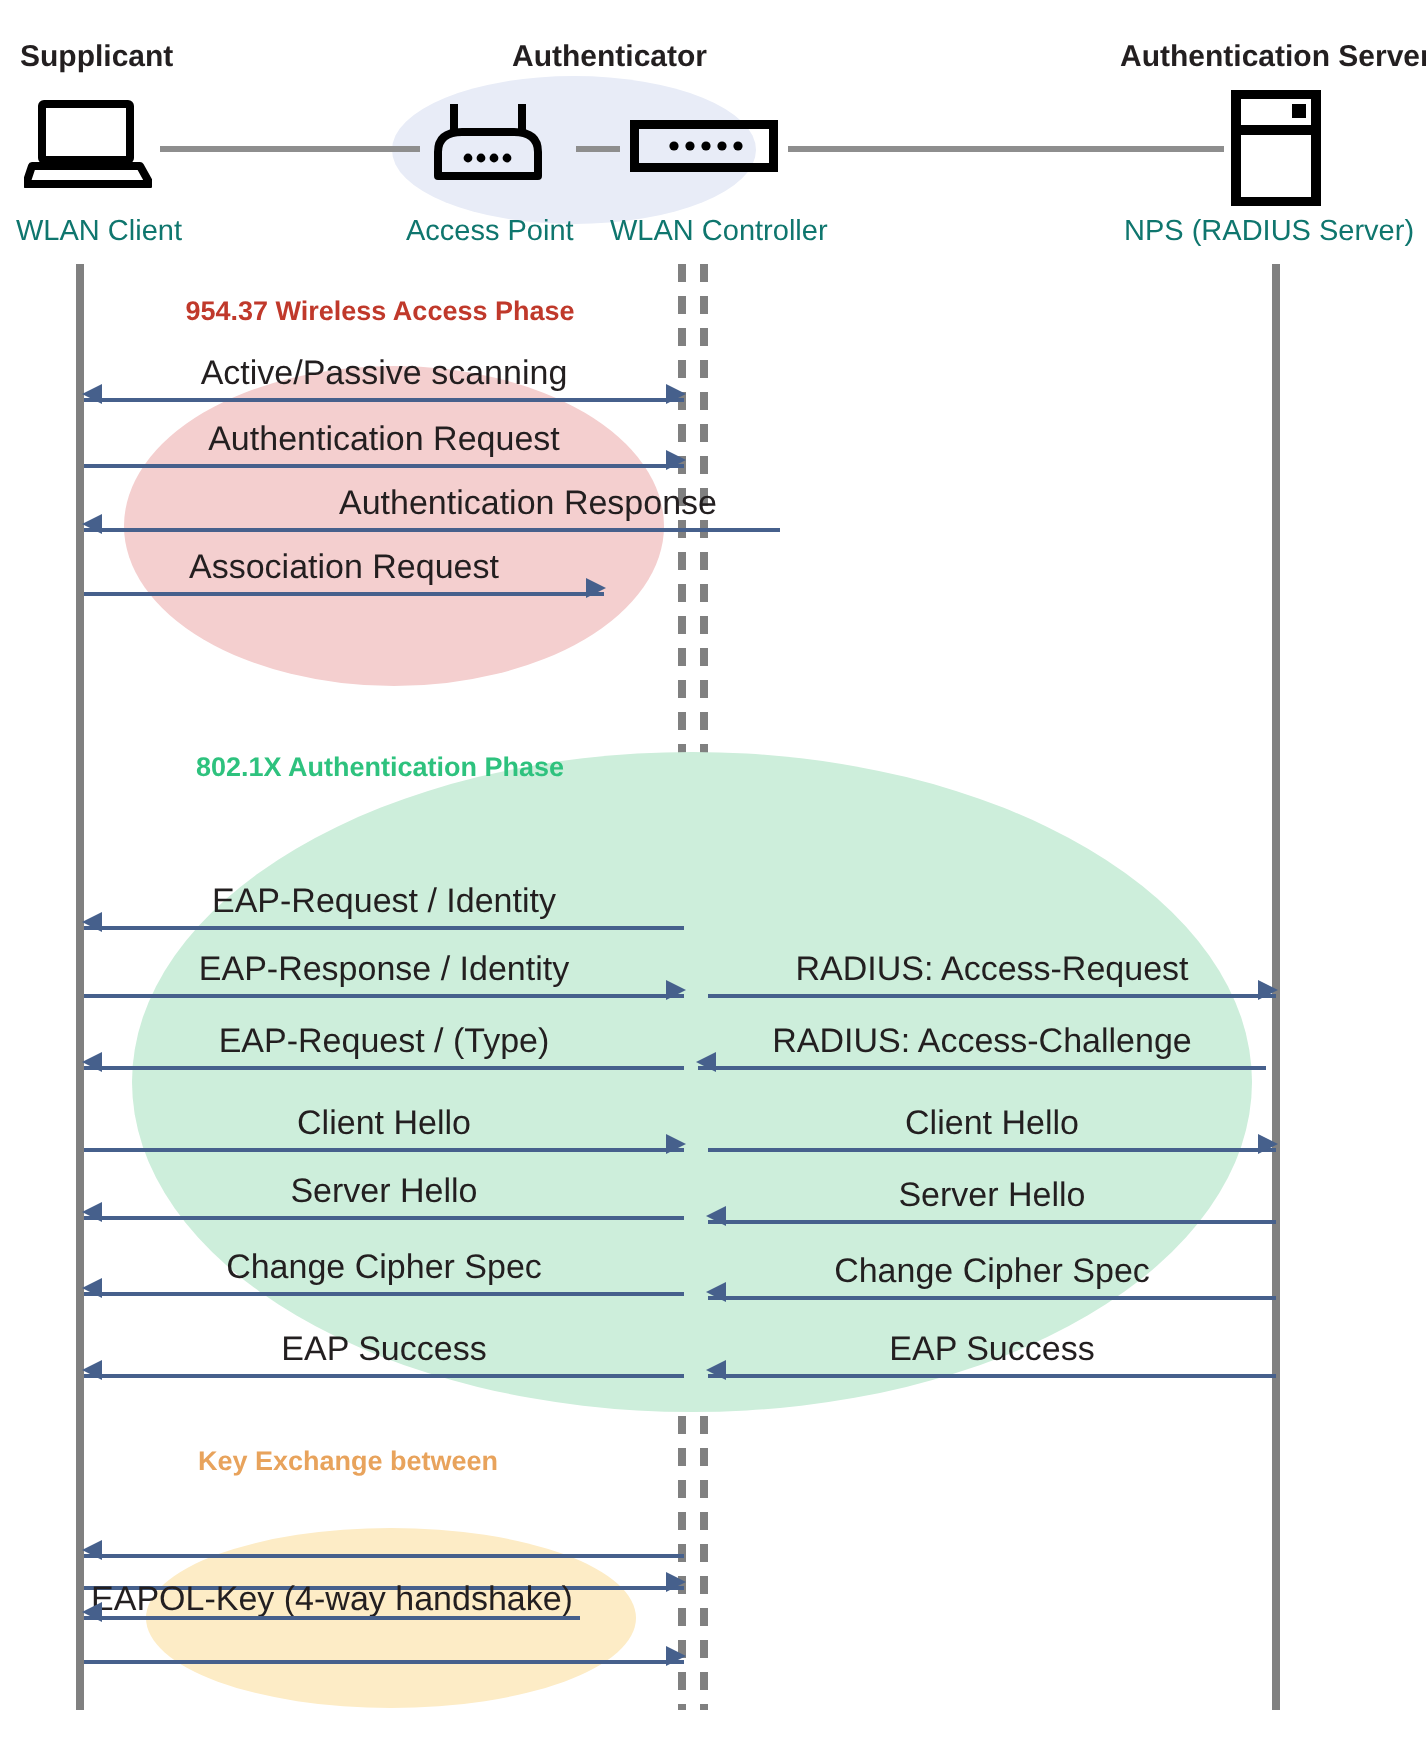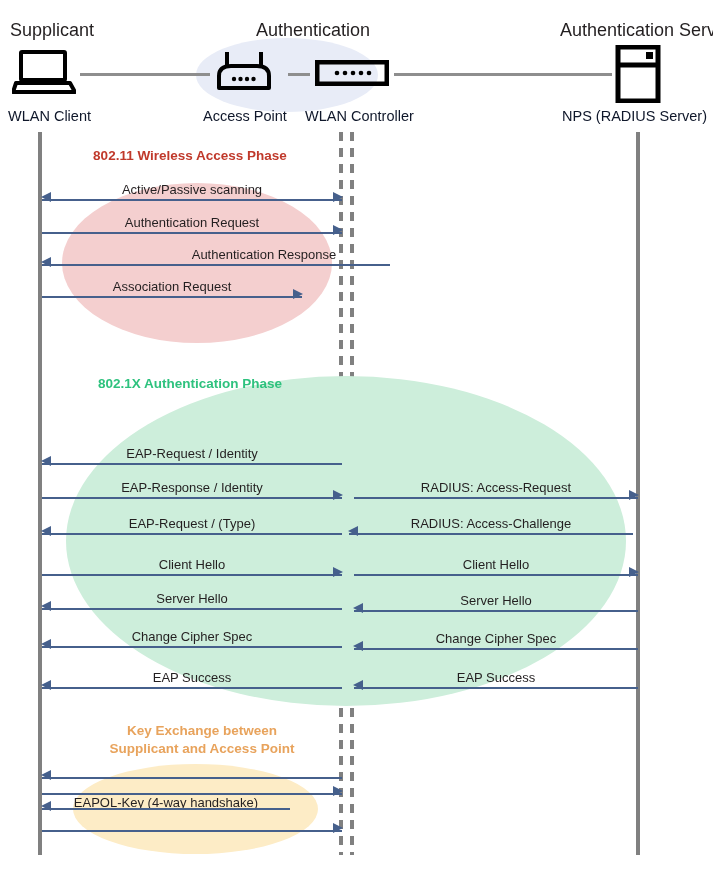--- a/index.html
+++ b/index.html
@@ -7,24 +7,24 @@
     width:713px;height:875px;
     background:#ffffff;
     font-family:"Liberation Sans", sans-serif;
     overflow:hidden;
     position:relative;
   }
   #stage{position:relative;width:713px;height:875px;}
 
   
   .actor-title{
-    position:absolute;font-size:18px;color:#231f20;white-space:nowrap;
+    position:absolute;font-size:15px;color:#231f20;white-space:nowrap;font-weight:bold;
   }
   .actor-sub{
-    position:absolute;font-size:14.5px;color:#0f172a;white-space:nowrap;
+    position:absolute;font-size:14.5px;color:#0f766e;white-space:nowrap;
   }
   .auth-blob{
     position:absolute;left:196px;top:38px;width:182px;height:74px;
     background:#e8ecf7;border-radius:50%;
   }
   .hwire{position:absolute;height:3px;background:#8e8e8e;}
 
   
   .icon{position:absolute;}
 
@@ -60,21 +60,21 @@
     border-top:5px solid transparent;border-bottom:5px solid transparent;
     border-left:10px solid #46608c;
   }
   .arrow-left{
     left:-1px;
     border-top:5px solid transparent;border-bottom:5px solid transparent;
     border-right:10px solid #46608c;
   }
   .msg-label{
     position:absolute;bottom:13px;width:100%;text-align:center;
-    font-size:13px;color:#231f20;white-space:nowrap;
+    font-size:17px;color:#231f20;white-space:nowrap;
   }
 </style>
 </head>
 <body>
 
 <div id="stage">
 
   <div class="auth-blob"></div>
 
   <div class="hwire" style="left:80px;top:73px;width:130px;"></div>
@@ -83,21 +83,21 @@
 
   <div class="actor-title" style="left:10px;top:20px;">Supplicant</div>
   <div class="icon" style="left:12px;top:50px;">
     <svg width="64" height="44" viewBox="0 0 64 44" xmlns="http://www.w3.org/2000/svg">
       <rect x="9" y="2" width="44" height="28" rx="1" fill="none" stroke="#000" stroke-width="4"></rect>
       <path d="M4 33 L58 33 L63 42 L1 42 Z" fill="none" stroke="#000" stroke-width="4" stroke-linejoin="round"></path>
     </svg>
   </div>
   <div class="actor-sub" style="left:8px;top:108px;">WLAN Client</div>
 
-  <div class="actor-title" style="left:256px;top:20px;">Authentication</div>
+  <div class="actor-title" style="left:256px;top:20px;">Authenticator</div>
   <div class="icon" style="left:215px;top:50px;">
     <svg width="58" height="42" viewBox="0 0 58 42" xmlns="http://www.w3.org/2000/svg">
       <line x1="12" y1="2" x2="12" y2="16" stroke="#000" stroke-width="4"></line>
       <line x1="46" y1="2" x2="46" y2="16" stroke="#000" stroke-width="4"></line>
       <path d="M4 38 L4 26 Q4 16 16 16 L42 16 Q54 16 54 26 L54 38 Z" fill="none" stroke="#000" stroke-width="4" stroke-linejoin="round"></path>
       <circle cx="19" cy="29" r="2.2" fill="#000"></circle>
       <circle cx="25.5" cy="29" r="2.2" fill="#000"></circle>
       <circle cx="32" cy="29" r="2.2" fill="#000"></circle>
       <circle cx="38.5" cy="29" r="2.2" fill="#000"></circle>
     </svg>
@@ -125,21 +125,21 @@
     </svg>
   </div>
   <div class="actor-sub" style="left:562px;top:108px;">NPS (RADIUS Server)</div>
 
   <div class="lifeline" style="left:38px;top:132px;height:723px;"></div>
   <div class="lifeline-dashed" style="left:339px;top:132px;height:723px;"></div>
   <div class="lifeline-dashed" style="left:350px;top:132px;height:723px;"></div>
   <div class="lifeline" style="left:636px;top:132px;height:723px;"></div>
 
   <div class="ellipse ellipse-pink" style="left:62px;top:183px;width:270px;height:160px;"></div>
-  <div class="phase-title" style="left:40px;top:147px;width:300px;color:#c0392b;">802.11 Wireless Access Phase</div>
+  <div class="phase-title" style="left:40px;top:147px;width:300px;color:#c0392b;">954.37 Wireless Access Phase</div>
 
   <div class="msg" style="left:42px;top:190px;width:300px;">
     <div class="msg-label">Active/Passive scanning</div>
     <div class="msg-line"></div>
     <div class="arrowhead arrow-right"></div>
     <div class="arrowhead arrow-left"></div>
   </div>
   <div class="msg" style="left:42px;top:223px;width:300px;">
     <div class="msg-label">Authentication Request</div>
     <div class="msg-line"></div>
@@ -225,23 +225,22 @@
     <div class="msg-line"></div>
     <div class="arrowhead arrow-left"></div>
   </div>
   <div class="msg" style="left:354px;top:678px;width:284px;">
     <div class="msg-label">EAP Success</div>
     <div class="msg-line"></div>
     <div class="arrowhead arrow-left"></div>
   </div>
 
   <div class="ellipse ellipse-orange" style="left:73px;top:764px;width:245px;height:90px;"></div>
-  <div class="phase-title" style="left:52px;top:722px;width:300px;color:#e8a35c;">
+  <div class="phase-title" style="left:24px;top:722px;width:300px;color:#e8a35c;">
     <div>Key Exchange between</div>
-    <div>Supplicant and Access Point</div>
   </div>
 
   <div class="msg" style="left:42px;top:768px;width:300px;">
     <div class="msg-line"></div>
     <div class="arrowhead arrow-left"></div>
   </div>
   <div class="msg" style="left:42px;top:784px;width:300px;">
     <div class="msg-line"></div>
     <div class="arrowhead arrow-right"></div>
   </div>

